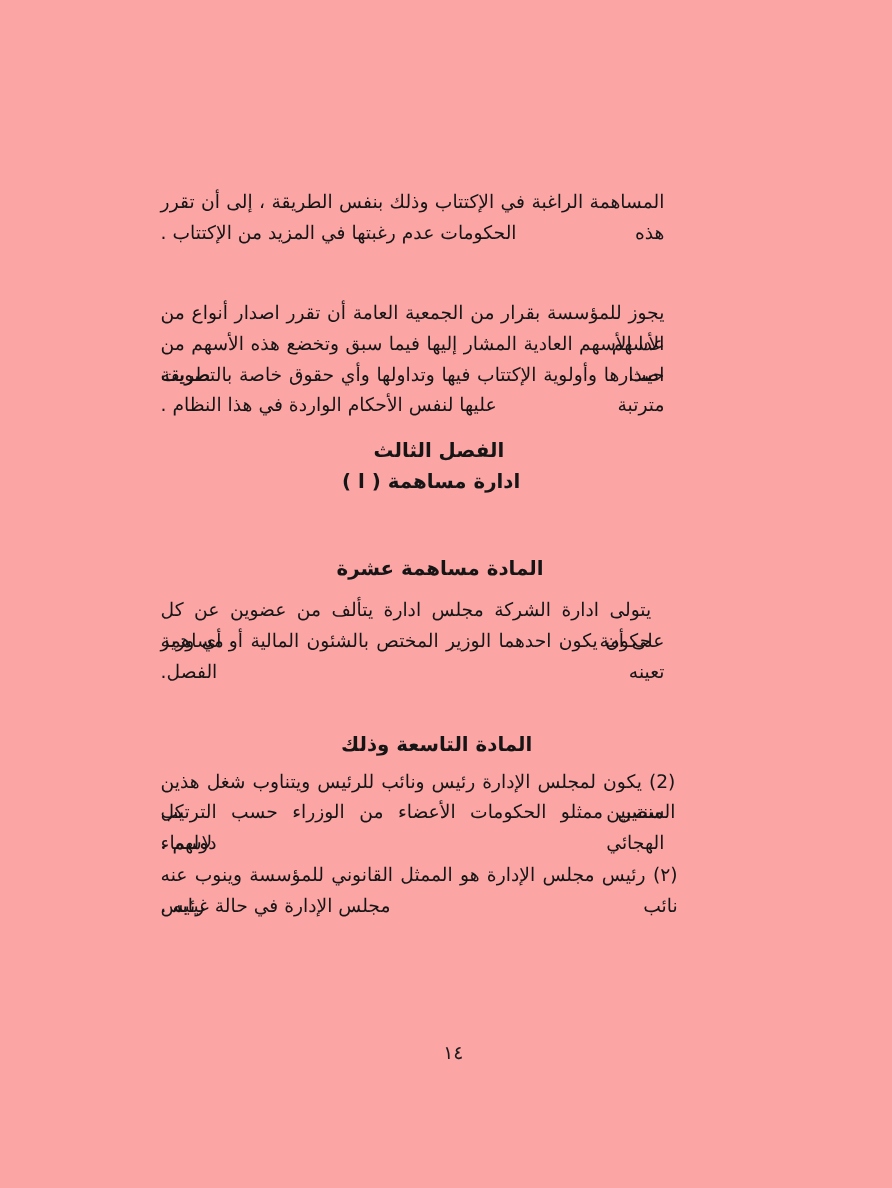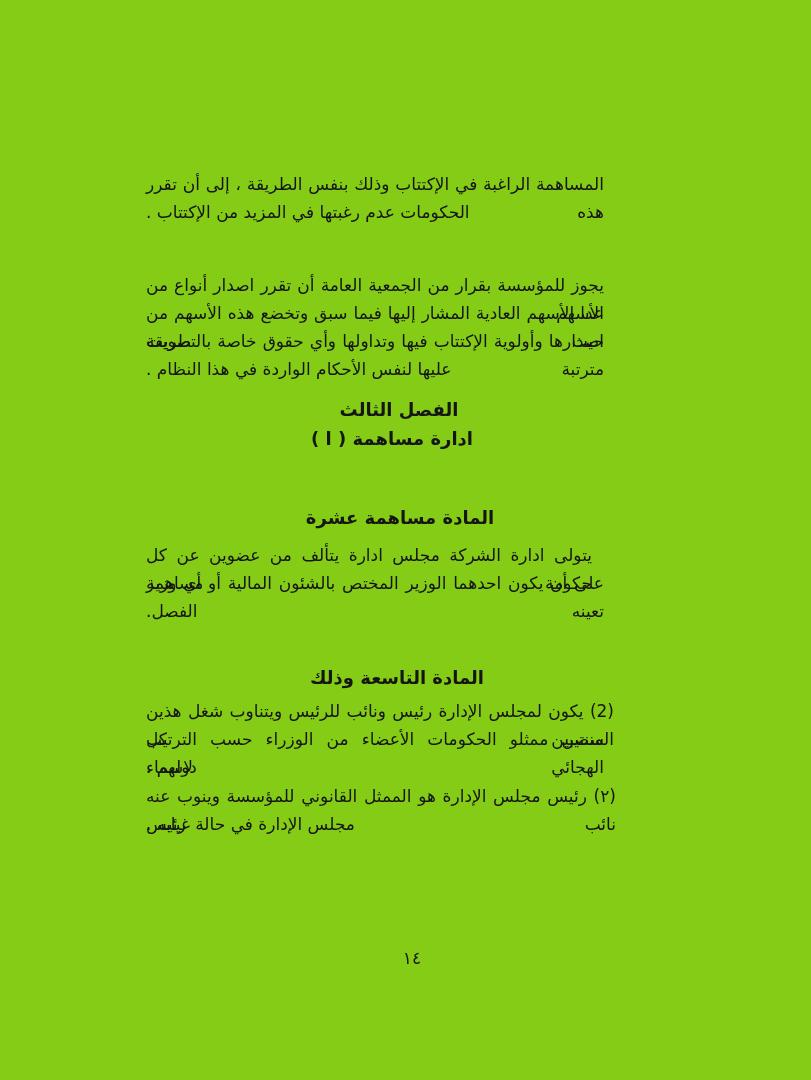--- a/index.html
+++ b/index.html
@@ -4,21 +4,21 @@
 <style>
   html, body {
     margin: 0;
     padding: 0;
     background: #ffffff;
   }
   .page {
     position: relative;
     width: 811px;
     height: 1080px;
-    background: #84cc16;
+    background: #fca5a5;
     overflow: hidden;
     font-family: "DejaVu Sans", sans-serif;
     color: #151515;
   }
   .textblock {
     position: absolute;
     left: 146px;
     width: 458px;
     direction: rtl;
   }

